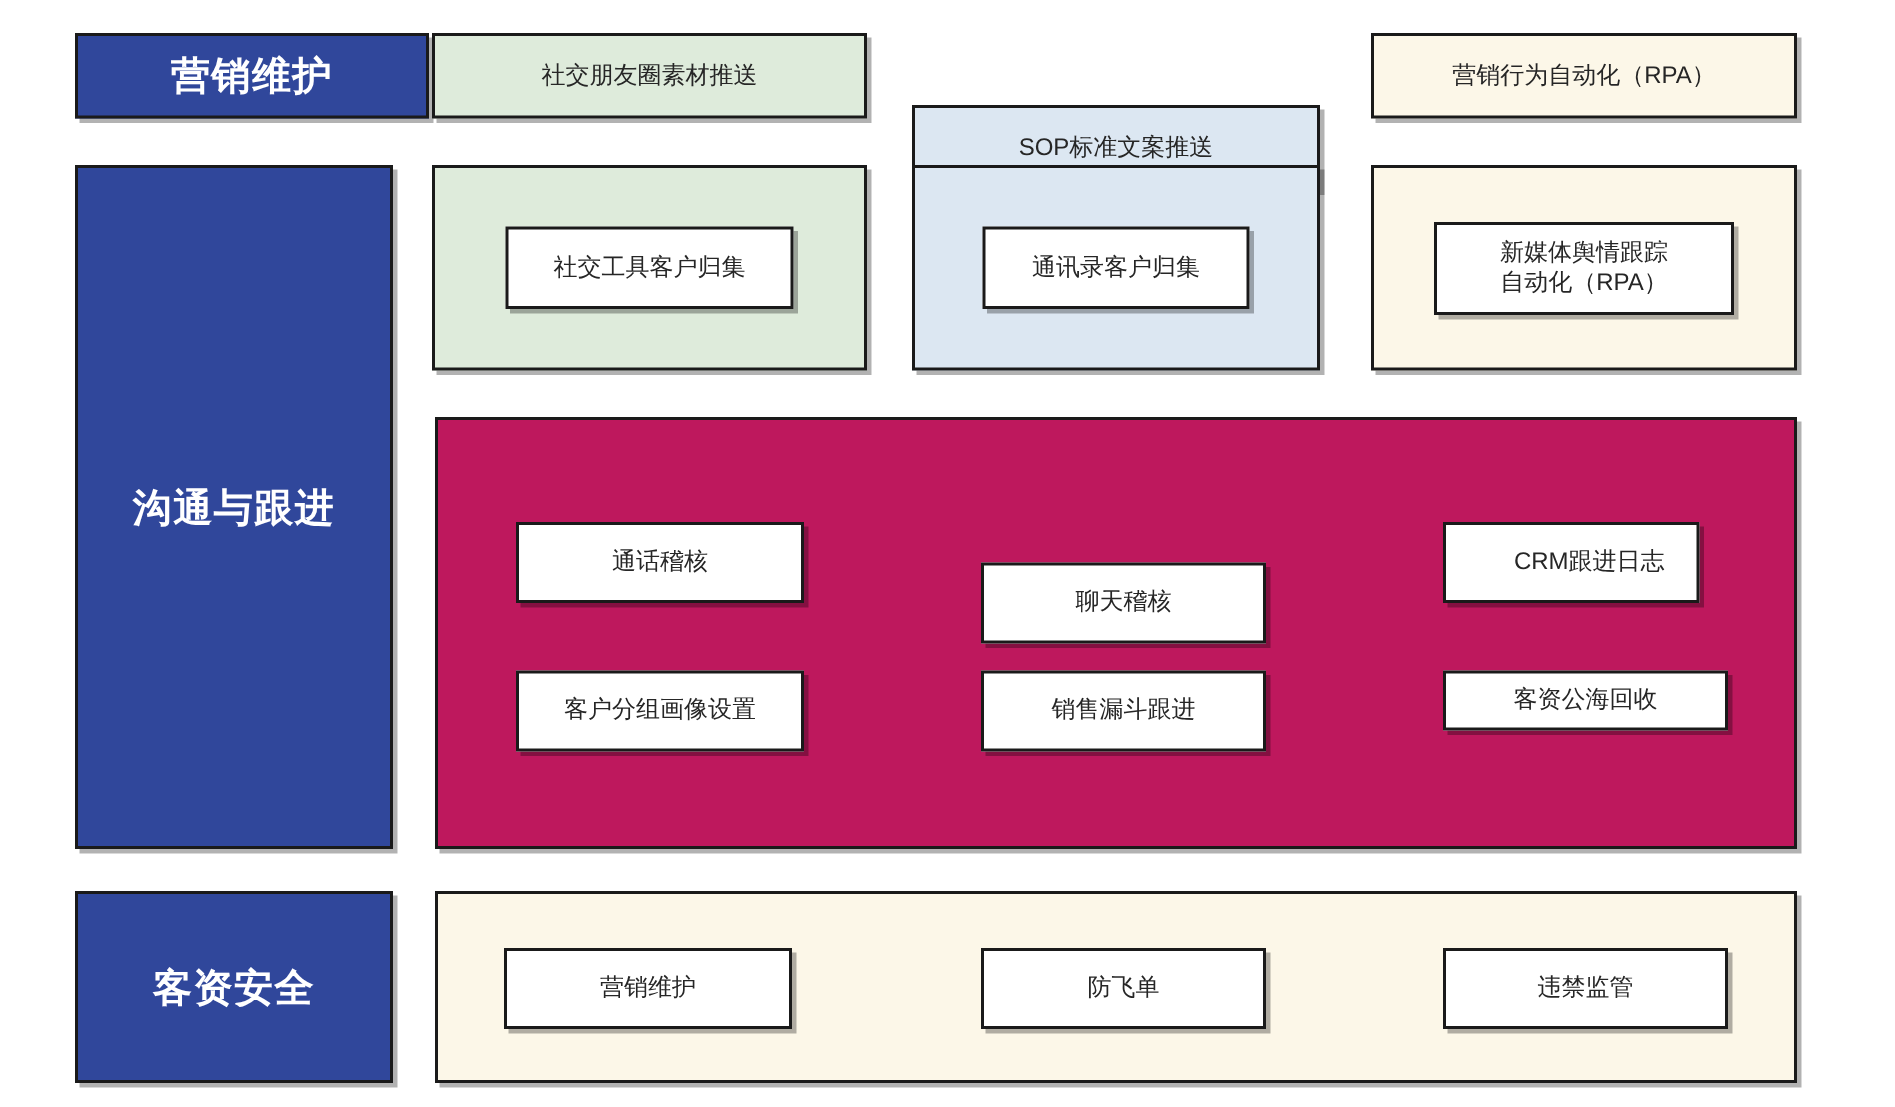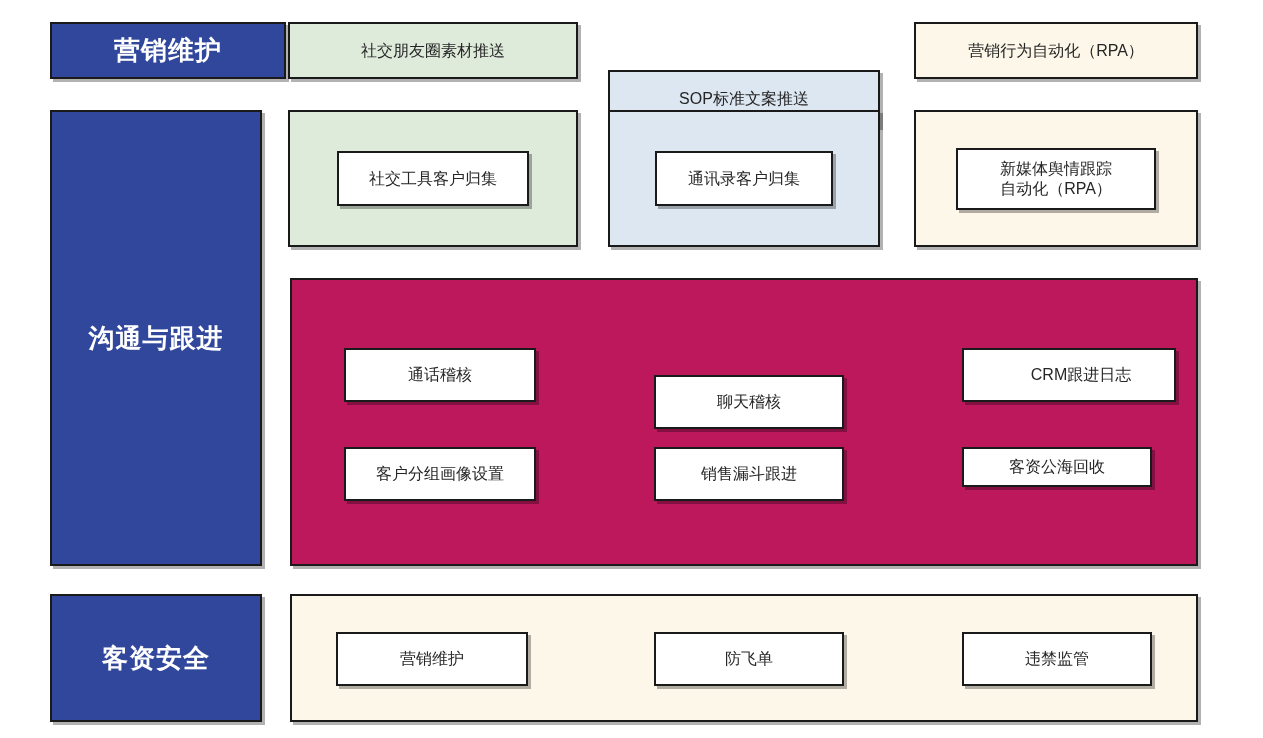--- a/index.html
+++ b/index.html
@@ -134,21 +134,21 @@
   <div class="node panel gray" style="left:290px; top:278px; width:908px; height:288px;">
 
     <div class="node chip" style="left:52px; top:68px; width:192px; height:54px;">
       <span>通话稽核</span>
     </div>
 
     <div class="node chip" style="left:362px; top:68px; width:190px; height:54px;margin-top:27px;">
       <span>聊天稽核</span>
     </div>
 
-    <div class="node chip" style="left:670px; top:68px; width:214px; height:54px;padding-left:24px;">
+    <div class="node chip" style="left:670px; top:68px; width:171px; height:54px;padding-left:24px;">
       <span>CRM跟进日志</span>
     </div>
 
     <div class="node chip" style="left:52px; top:167px; width:192px; height:54px;">
       <span>客户分组画像设置</span>
     </div>
 
     <div class="node chip" style="left:362px; top:167px; width:190px; height:54px;">
       <span>销售漏斗跟进</span>
     </div>

